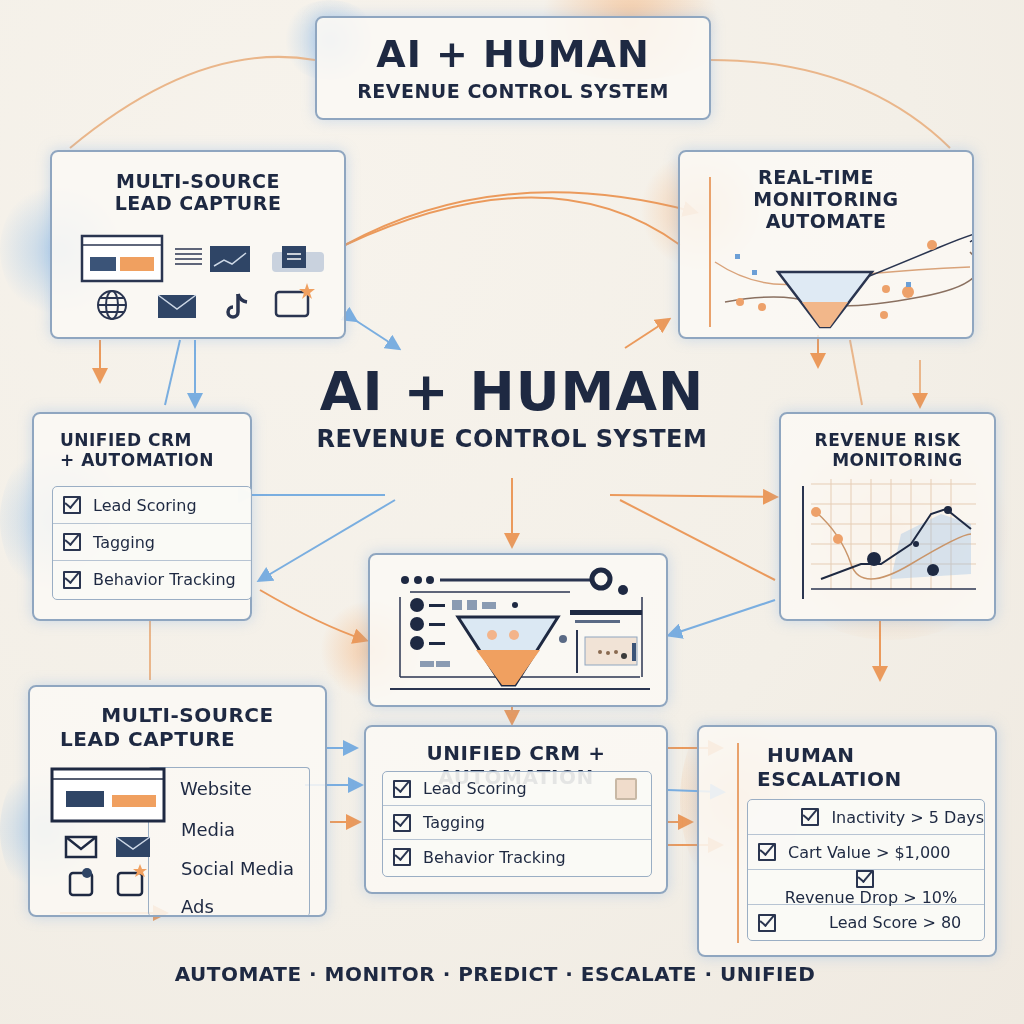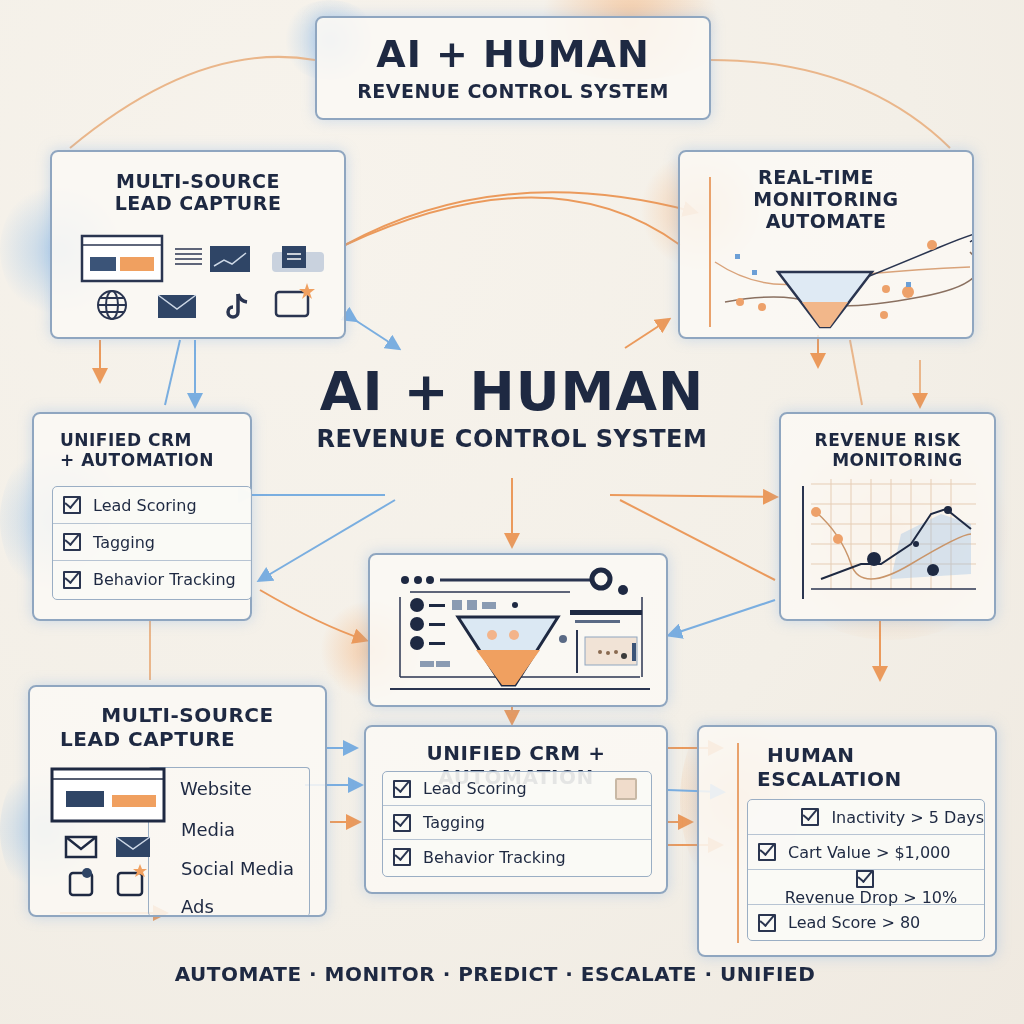--- a/index.html
+++ b/index.html
@@ -335,20 +335,20 @@
         <span class="row-text">Inactivity &gt; 5 Days</span>
       </div>
     <div class="check-row" style="height:35px;">
         <span class="cb"></span>
         <span class="row-text">Cart Value &gt; $1,000</span>
       </div>
     <div class="check-row" style="height:35px;flex-direction:column;">
         <span class="cb"></span>
         <span class="row-text">Revenue Drop &gt; 10%</span>
       </div>
-    <div class="check-row" style="height:35px;">
+    <div class="check-row" style="height:35px;gap:41px;">
         <span class="cb"></span>
         <span class="row-text">Lead Score &gt; 80</span>
       </div>
   </div>
 </div>
 
 <div class="title" style="position:absolute;left:0;top:962px;width:990px;font-size:20px;letter-spacing:.5px;">AUTOMATE · MONITOR · PREDICT · ESCALATE · UNIFIED</div>
 
 </body></html>

